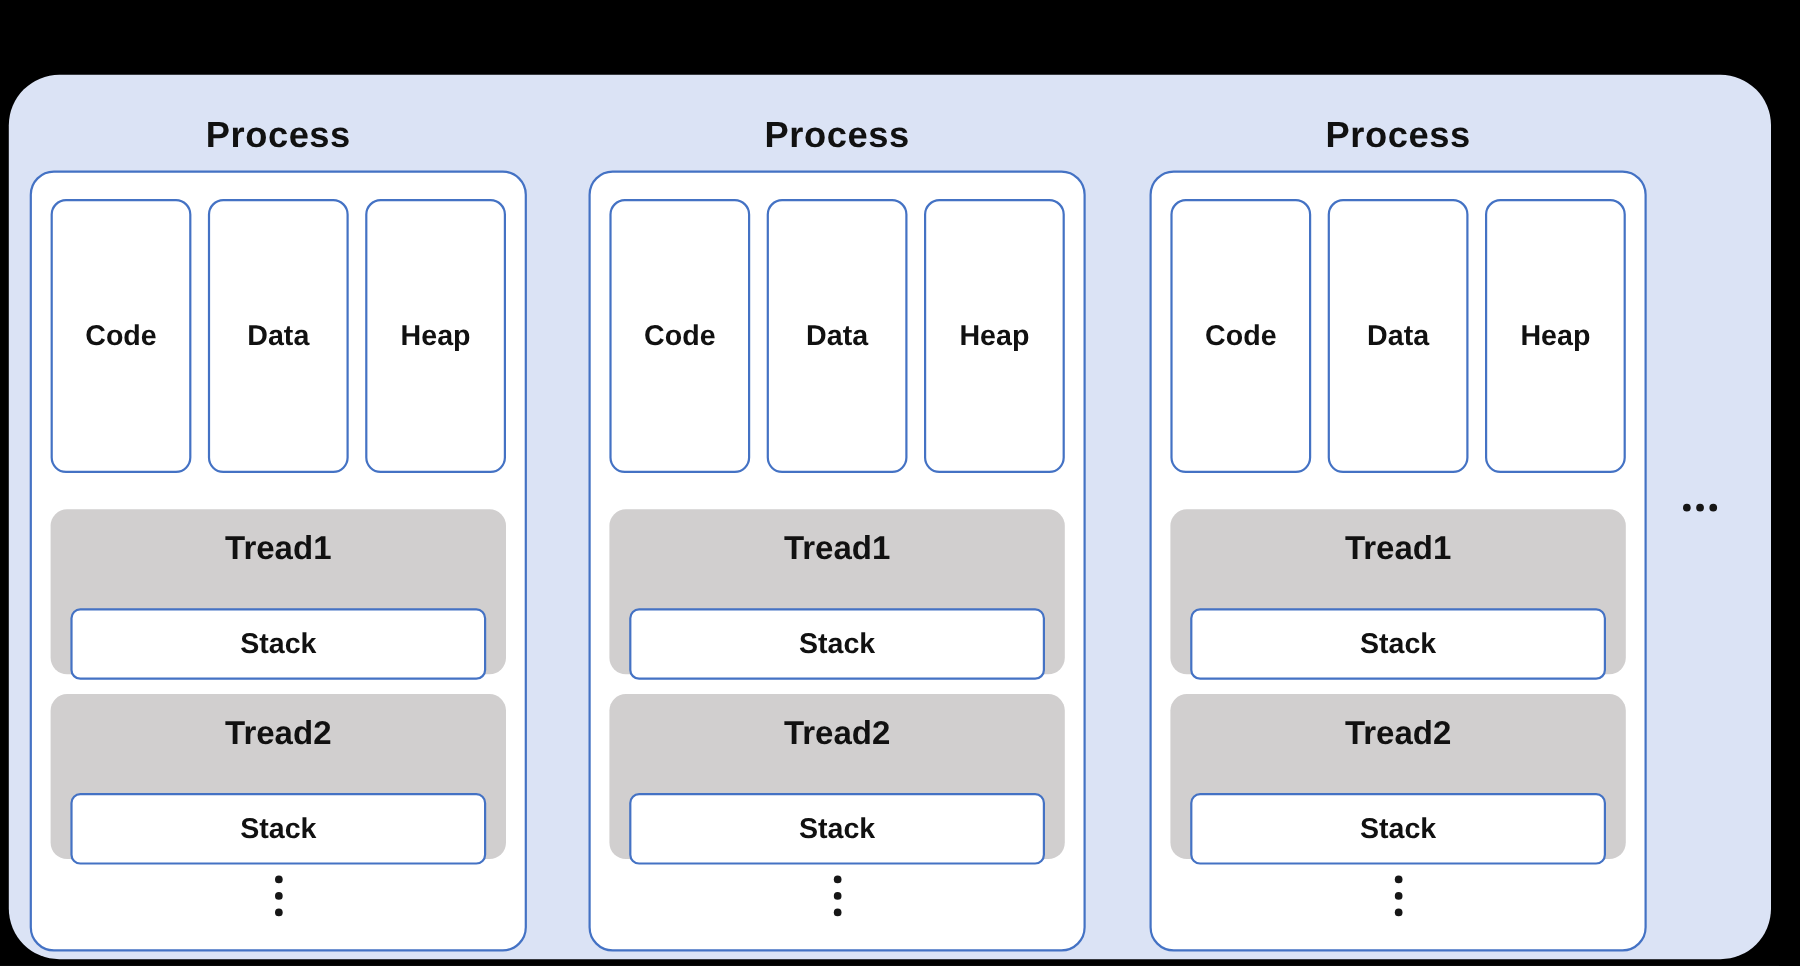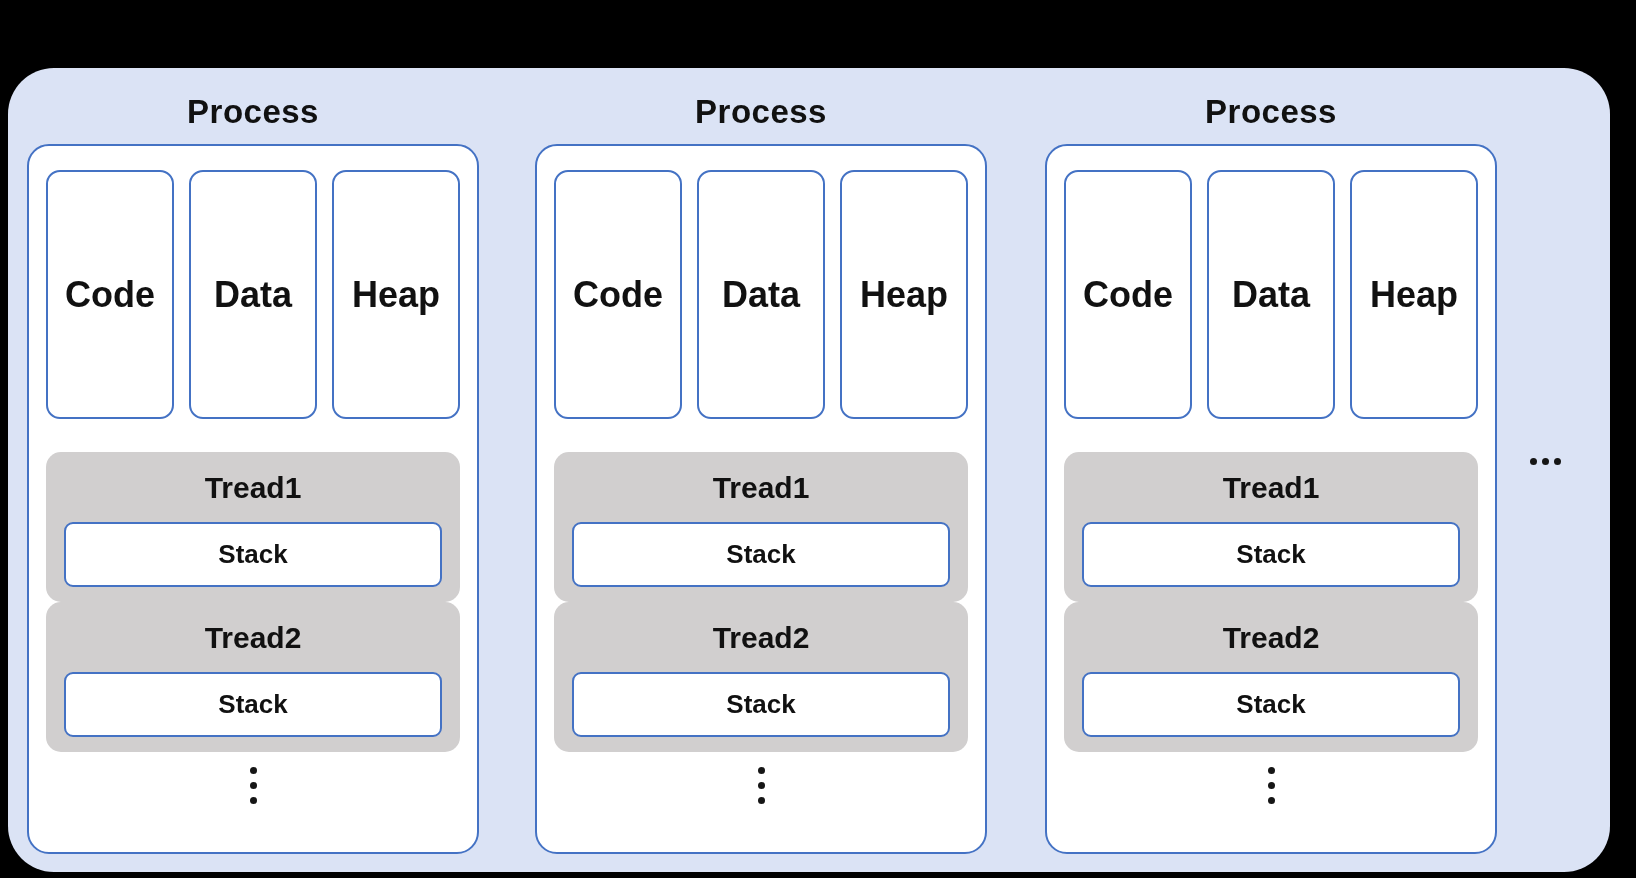--- a/index.html
+++ b/index.html
@@ -15,44 +15,44 @@
     background:var(--bg);
     font-family:"Liberation Sans","DejaVu Sans",sans-serif;
     color:var(--text);
     width:1636px;height:878px;overflow:hidden;
   }
   .canvas{position:relative;width:1636px;height:878px;background:var(--bg);}
   .panel{
     position:absolute;left:8px;top:68px;width:1602px;height:804px;
     background:var(--panel);border-radius:46px;
   }
-  .process{position:absolute;top:25px;width:452px;}
+  .process{position:absolute;top:36px;width:452px;}
   .process-title{
     font-size:33px;font-weight:700;text-align:center;height:38px;line-height:38px;
     margin-bottom:13px;letter-spacing:0.5px;
   }
   .process-box{
     width:452px;height:710px;background:var(--box-fill);
     border:2px solid var(--outline);border-radius:22px;
     padding:24px 17px 0 17px;
   }
   .mem-row{display:flex;justify-content:space-between;height:249px;}
   .mem-box{
     width:128px;height:249px;background:var(--box-fill);
     border:2px solid var(--outline);border-radius:14px;
     display:flex;align-items:center;justify-content:center;
-    font-size:36px;font-weight:700;
+    font-size:26px;font-weight:700;
   }
   .thread-box{
     height:150px;background:var(--thread-fill);border-radius:15px;
   }
   .thread-box.first{margin-top:33px;}
-  .thread-box.second{}
+  .thread-box.second{margin-top:18px;}
   .thread-title{
-    height:70px;line-height:72px;text-align:center;
+    height:90px;line-height:72px;text-align:center;
     font-size:30px;font-weight:700;
   }
   .stack-box{
     margin:0 18px;height:65px;background:var(--box-fill);
     border:2px solid var(--outline);border-radius:9px;
     display:flex;align-items:center;justify-content:center;
     font-size:26px;font-weight:700;
   }
   .v-ellipsis{
     margin-top:15px;display:flex;flex-direction:column;align-items:center;gap:8px;

